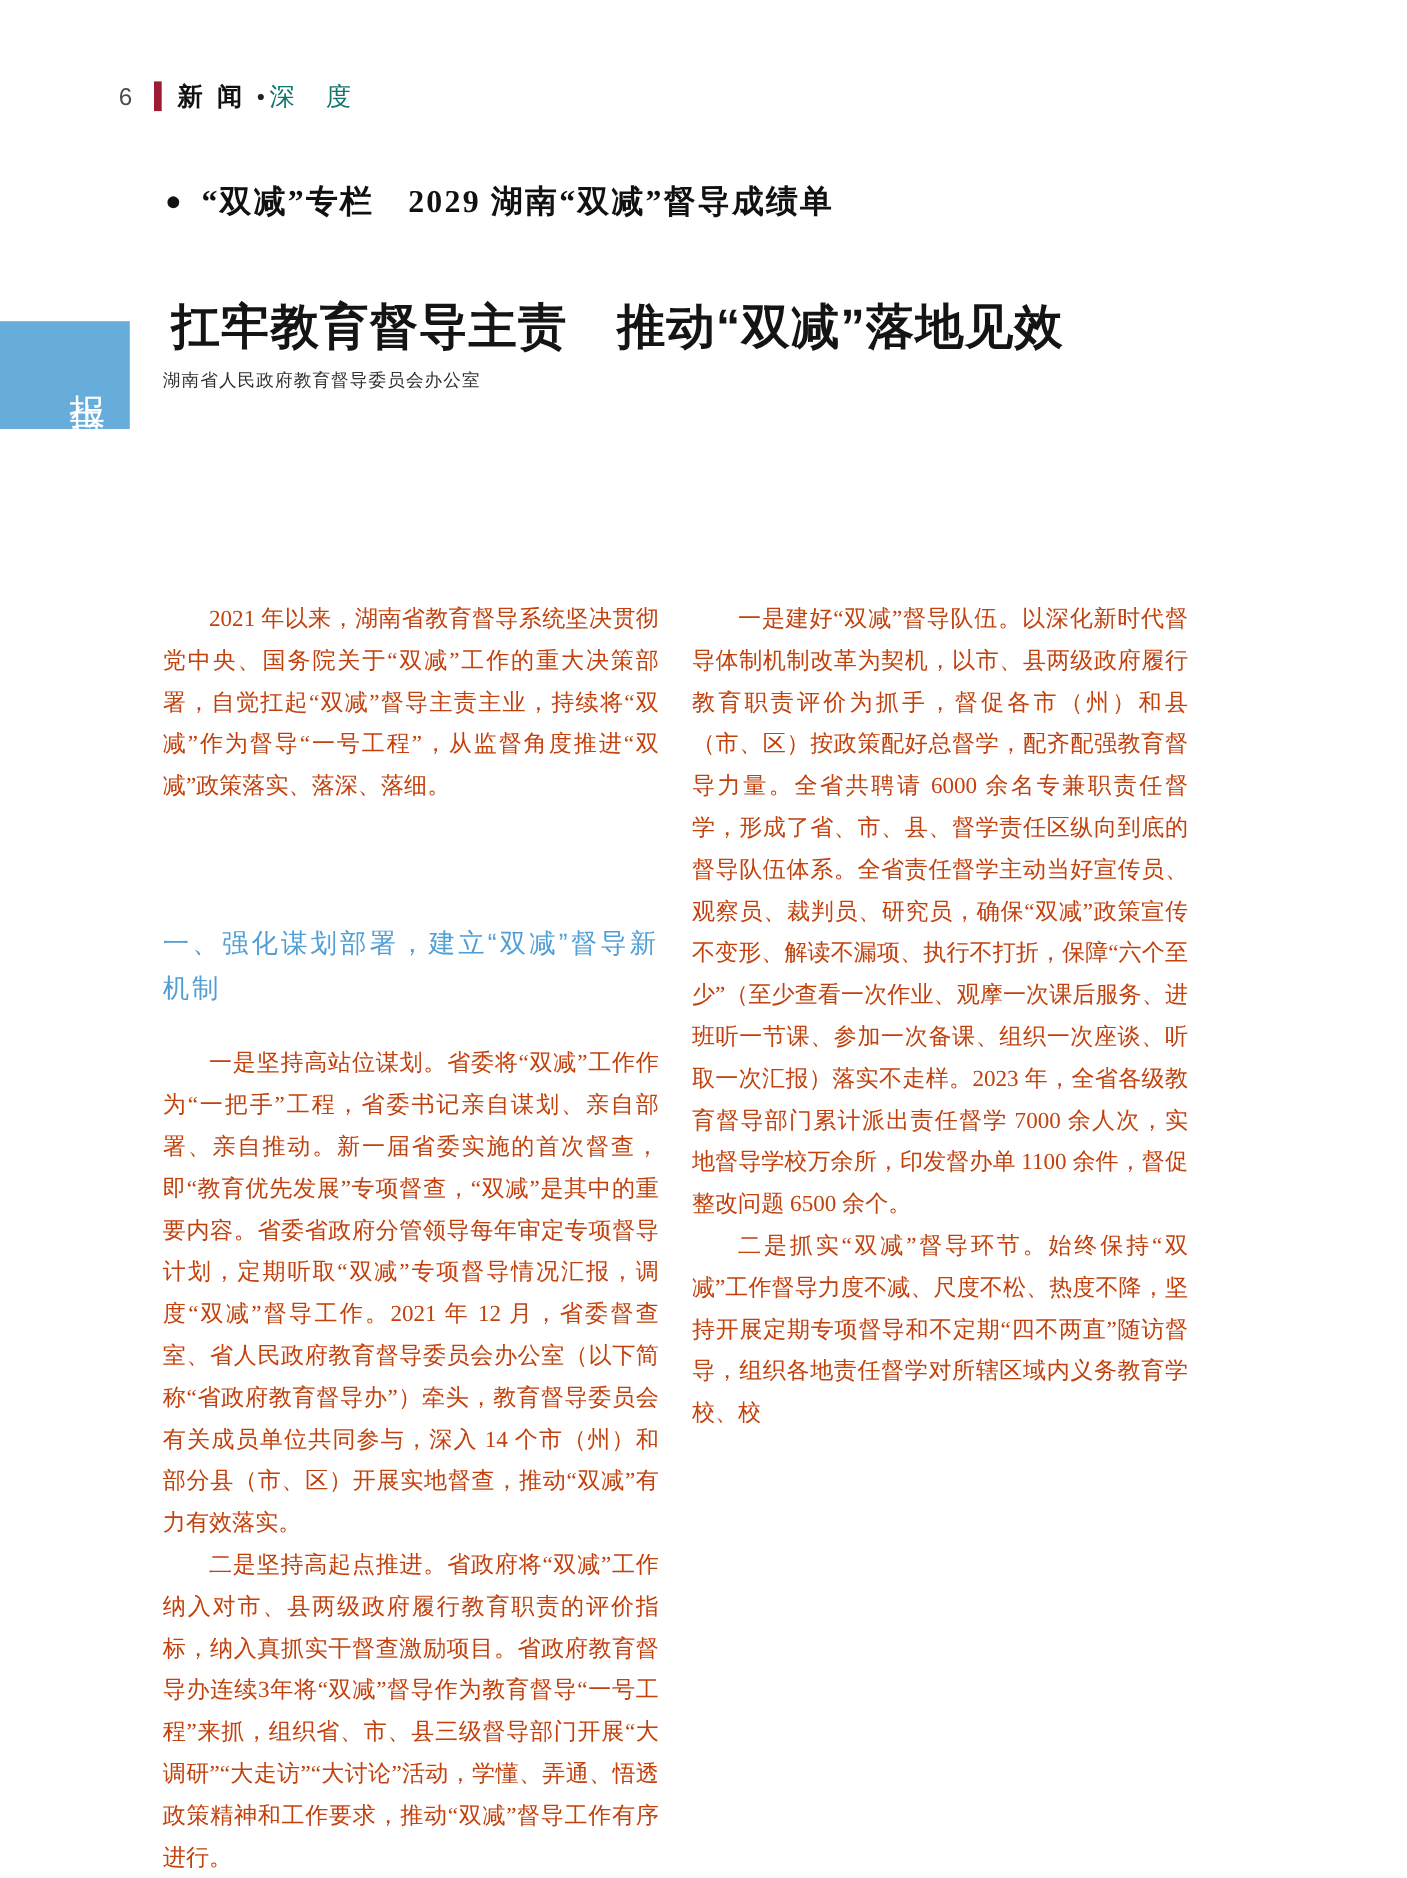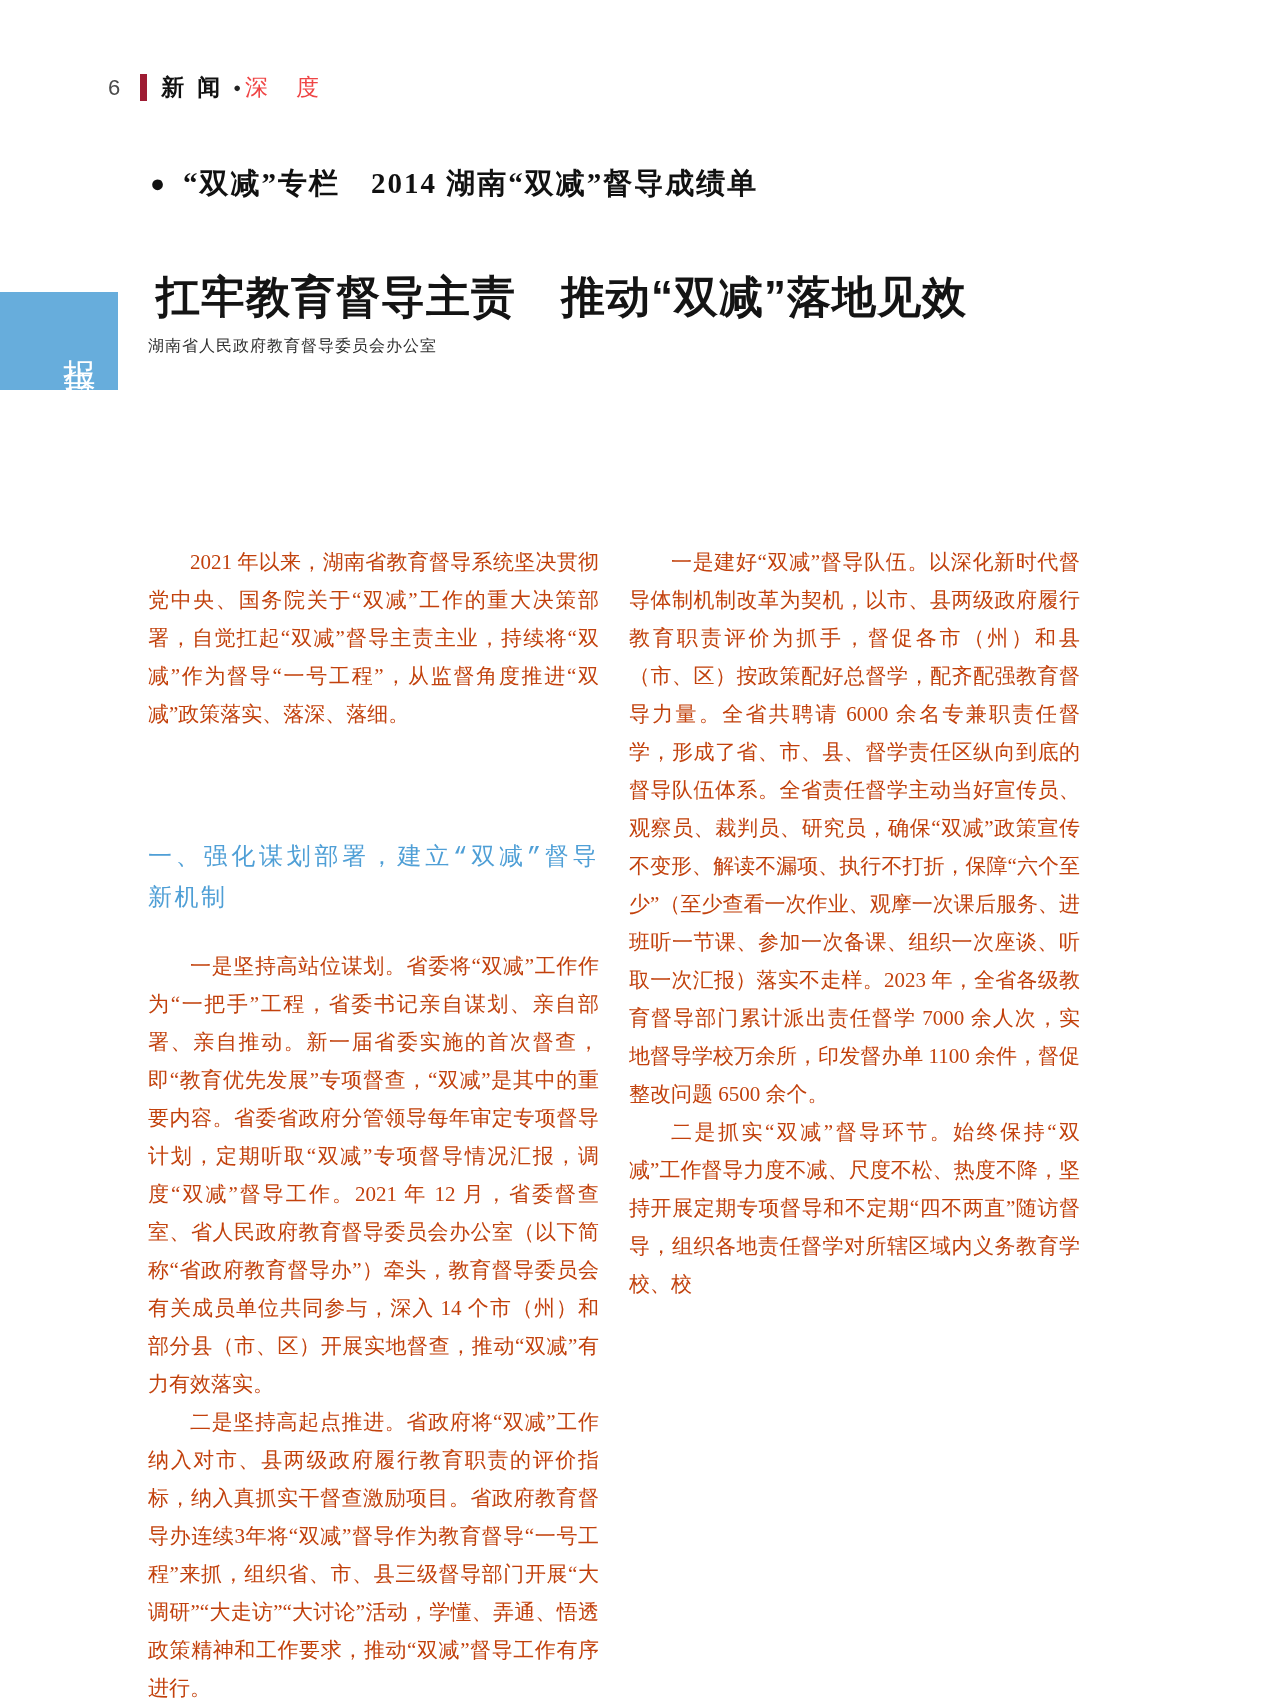--- a/index.html
+++ b/index.html
@@ -15,21 +15,21 @@
   
   .running-header {
     position:absolute; top:72px; left:108px;
     display:flex; align-items:center;
     font-family:"Liberation Sans","DejaVu Sans",sans-serif;
   }
   .page-number { font-size:22px; color:#4a4a4a; margin-right:20px; }
   .header-bar { width:7px; height:27px; background:#9e1c33; margin-right:14px; }
   .section-primary { font-size:23px; font-weight:bold; color:#111; letter-spacing:13px; }
   .section-dot { font-size:13px; color:#222; margin:0 4px 0 0; }
-  .section-secondary { font-size:23px; color:#ef4444; letter-spacing:28px; }
+  .section-secondary { font-size:23px; color:#0f766e; letter-spacing:28px; }
   
   .kicker {
     position:absolute; top:164px; left:150px;
     font-size:29px; font-weight:bold; color:#111;
     letter-spacing:2px;
     display:flex; align-items:center;
   }
   .kicker-bullet { font-size:25px; margin-right:16px; }
   
   .side-tab {
@@ -67,21 +67,21 @@
   }
   .col { flex:1; min-width:0; }
   .body-p {
     font-size:21px; line-height:38px;
     text-align:justify;
     text-indent:2em;
     color:#c2410c;
   }
   .col-heading {
     margin:104px 0 28px 0;
-    font-family:Liberation Mono, monospace;
+    font-family:Liberation Sans, sans-serif;
     font-size:24px; line-height:41px;
     font-weight:normal;
     color:#4f9fd6;
     letter-spacing:2.5px;
     text-align:justify;
   }
 </style>
 </head>
 <body>
 
@@ -90,21 +90,21 @@
   <div class="running-header">
     <span class="page-number">6</span>
     <span class="header-bar"></span>
     <span class="section-primary">新闻</span>
     <span class="section-dot">●</span>
     <span class="section-secondary">深度</span>
   </div>
 
   <div class="kicker">
     <span class="kicker-bullet">●</span>
-    <span class="kicker-text">“双减”专栏　2014 湖南“双减”督导成绩单</span>
+    <span class="kicker-text">“双减”专栏　2029 湖南“双减”督导成绩单</span>
   </div>
 
   <div class="side-tab">
     <span class="side-tab-label">报告</span>
   </div>
 
   <h1 class="article-title">扛牢教育督导主责　推动“双减”落地见效</h1>
   <div class="byline">湖南省人民政府教育督导委员会办公室</div>
 
   <div class="columns">

